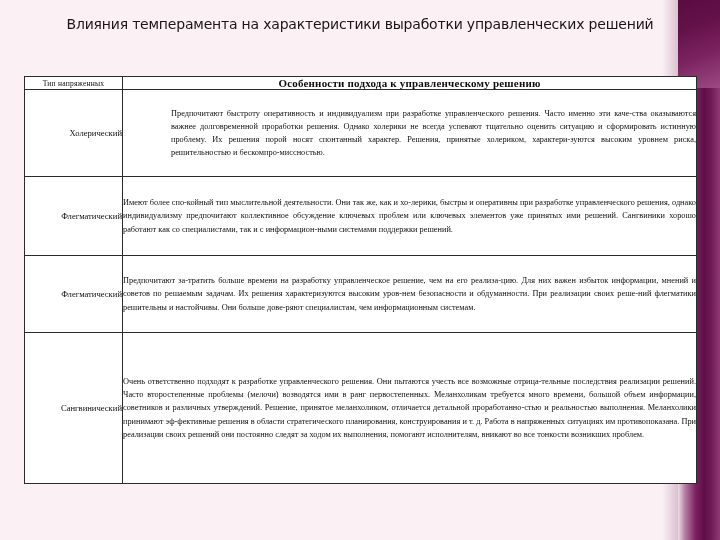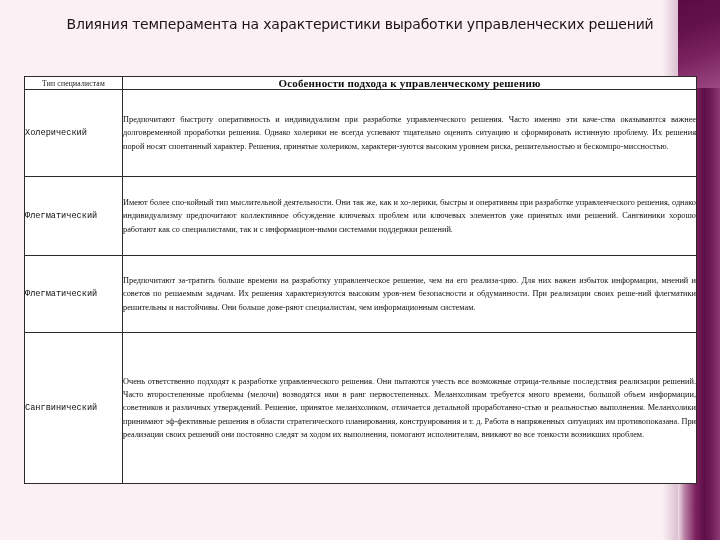--- a/index.html
+++ b/index.html
@@ -111,34 +111,33 @@
   .th-desc {
     font-size: 11px;
     text-align: center;
     font-weight: bold;
     color: #120d10;
     padding: 5px 4px 5px 4px;
     letter-spacing: 0.2px;
   }
   .td-type {
     font-size: 8.6px;
-    text-align: left;
+    text-align: right;
     color: #120d10;
     padding: 4px 2px;
-    font-family: Liberation Mono, monospace;
   }
   .td-desc {
     font-size: 8.3px;
     line-height: 13.2px;
     text-align: justify;
     color: #120d10;
     padding: 5px 9px 5px 8px;
     vertical-align: top;
   }
-  .row-holeric .td-desc { height: 86px; }
+  .row-holeric .td-desc { height: 86px; padding-left: 48px; }
   .row-sangvinik .td-desc { height: 78px; }
   .row-flegmatik .td-desc { height: 76px; }
   .row-melanholik .td-desc { height: 150px; }
 </style>
 </head>
 <body>
 
 <div class="slide-bg"></div>
 <div class="decor-edge"></div>
 <div class="decor-band"></div>
@@ -147,21 +146,21 @@
 <div class="title">Влияния темперамента на характеристики выработки управленческих решений</div>
 
 <div class="table-wrap">
   <table class="temperament-table">
     <colgroup>
       <col class="c-type">
       <col class="c-desc">
     </colgroup>
     <thead>
       <tr>
-        <th class="th-type">Тип специалистам</th>
+        <th class="th-type">Тип напряженных</th>
         <th class="th-desc">Особенности подхода к управленческому решению</th>
       </tr>
     </thead>
     <tbody>
       <tr class="row-holeric">
         <td class="td-type">Холерический</td>
         <td class="td-desc">Предпочитают быстроту оперативность и индивидуализм при разработке управленческого решения. Часто именно эти каче-ства оказываются важнее долговременной проработки решения. Однако холерики не всегда успевают тщательно оценить ситуацию и сформировать истинную проблему. Их решения порой носят спонтанный характер. Решения, принятые холериком, характери-зуются высоким уровнем риска, решительностью и бескомпро-миссностью.</td>
       </tr>
       <tr class="row-sangvinik">
         <td class="td-type">Флегматический</td>

